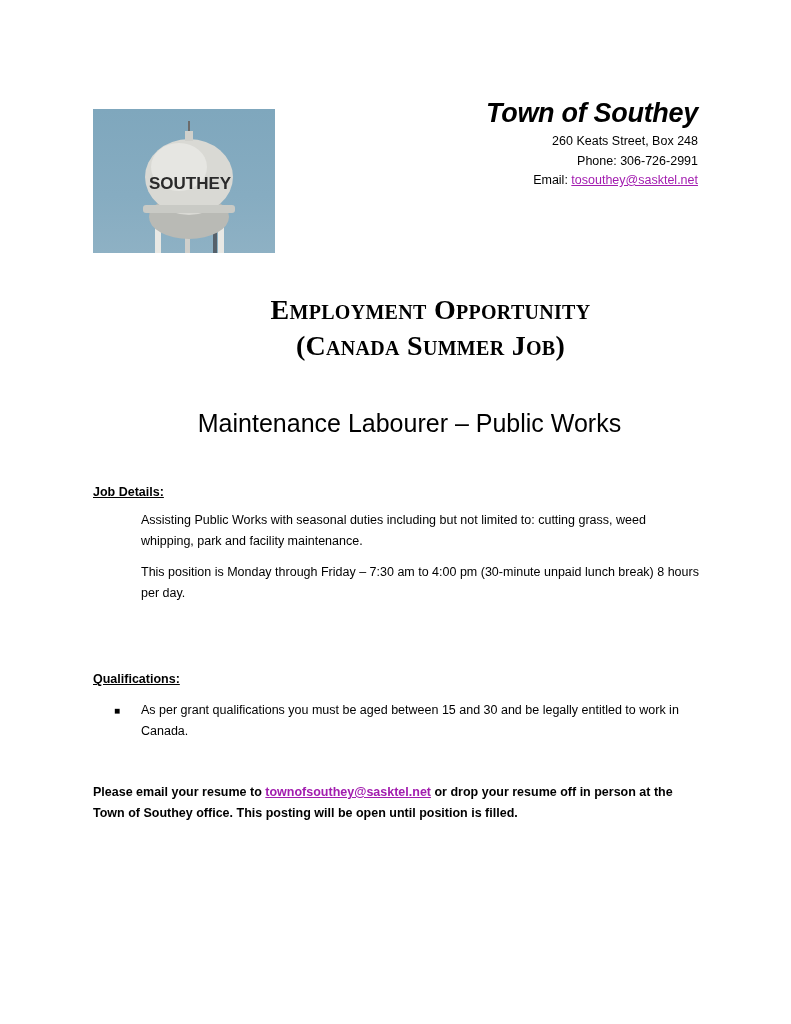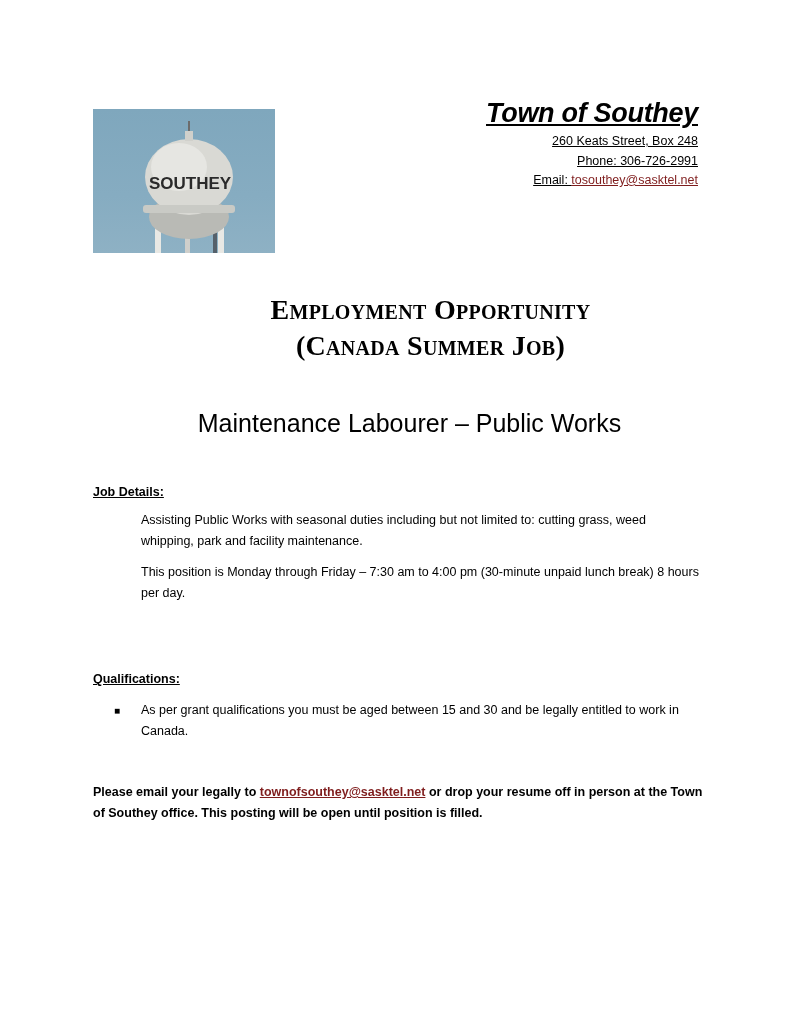--- a/index.html
+++ b/index.html
@@ -1,22 +1,22 @@
 <!DOCTYPE html>
 <html><head>
 <meta charset="utf-8">
 <style>
   html, body { margin: 0; padding: 0; background: #ffffff; }
   body { width: 791px; height: 1024px; position: relative; overflow: hidden; font-family: "Liberation Sans", sans-serif; color: #000; }
   .photo { position: absolute; left: 93px; top: 109px; width: 182px; height: 144px; overflow: hidden; background: linear-gradient(180deg, #7fa7bd 0%, #86acc1 60%, #8eb1c4 100%); }
   .photo svg { display: block; }
-  .org { position: absolute; right: 93px; top: 96px; text-align: right; text-decoration: underline; }
+  .org { position: absolute; right: 93px; top: 96px; text-align: right; }
   .org-title { font-size: 27px; font-style: italic; font-weight: bold; letter-spacing: -0.3px; line-height: 34px; margin-bottom: 2px; }
   .org-line { font-size: 12.5px; line-height: 19.5px; }
-  a.link { color: #7f1d1d; text-decoration: underline; }
+  a.link { color: #a21caf; text-decoration: underline; }
   .heading { position: absolute; left: 0; width: 791px; top: 292px; text-align: center; font-family: "Liberation Serif", serif; font-weight: bold; font-size: 28px; line-height: 36px; font-variant: small-caps; letter-spacing: 0.3px; padding-left: 35px; }
   .jobtitle { position: absolute; left: 14px; width: 791px; top: 404px; text-align: center; font-size: 25px; line-height: 38px; }
   .section-label { position: absolute; left: 93px; font-size: 12.5px; font-weight: bold; text-decoration: underline; }
   .para { position: absolute; left: 141px; width: 560px; font-size: 12.5px; line-height: 21px; }
   .bullet-row { position: absolute; left: 114px; top: 700px; width: 590px; display: flex; }
   .bullet { width: 27px; font-size: 10px; line-height: 21px; }
   .bullet-text { width: 560px; font-size: 12.5px; line-height: 21px; }
   .closing { position: absolute; left: 93px; top: 782px; width: 610px; font-size: 12.5px; font-weight: bold; line-height: 21px; }
 </style>
 </head>
@@ -61,13 +61,13 @@
 <div class="section-label" style="top:485px;">Job Details:</div>
 <div class="para" style="top:510px;">Assisting Public Works with seasonal duties including but not limited to:  cutting grass, weed whipping, park and facility maintenance.</div>
 <div class="para" style="top:562px;">This position is Monday through Friday – 7:30 am to 4:00 pm (30-minute unpaid lunch break) 8 hours per day.</div>
 
 <div class="section-label" style="top:672px;">Qualifications:</div>
 <div class="bullet-row">
   <span class="bullet">■</span>
   <span class="bullet-text">As per grant qualifications you must be aged between 15 and 30 and be legally entitled to work in Canada.</span>
 </div>
 
-<div class="closing"><span>Please email your legally to </span><a class="link">townofsouthey@sasktel.net</a><span> or drop your resume off in person at the Town of Southey office.  This posting will be open until position is filled.</span></div>
+<div class="closing"><span>Please email your resume to </span><a class="link">townofsouthey@sasktel.net</a><span> or drop your resume off in person at the Town of Southey office.  This posting will be open until position is filled.</span></div>
 
 </body></html>

